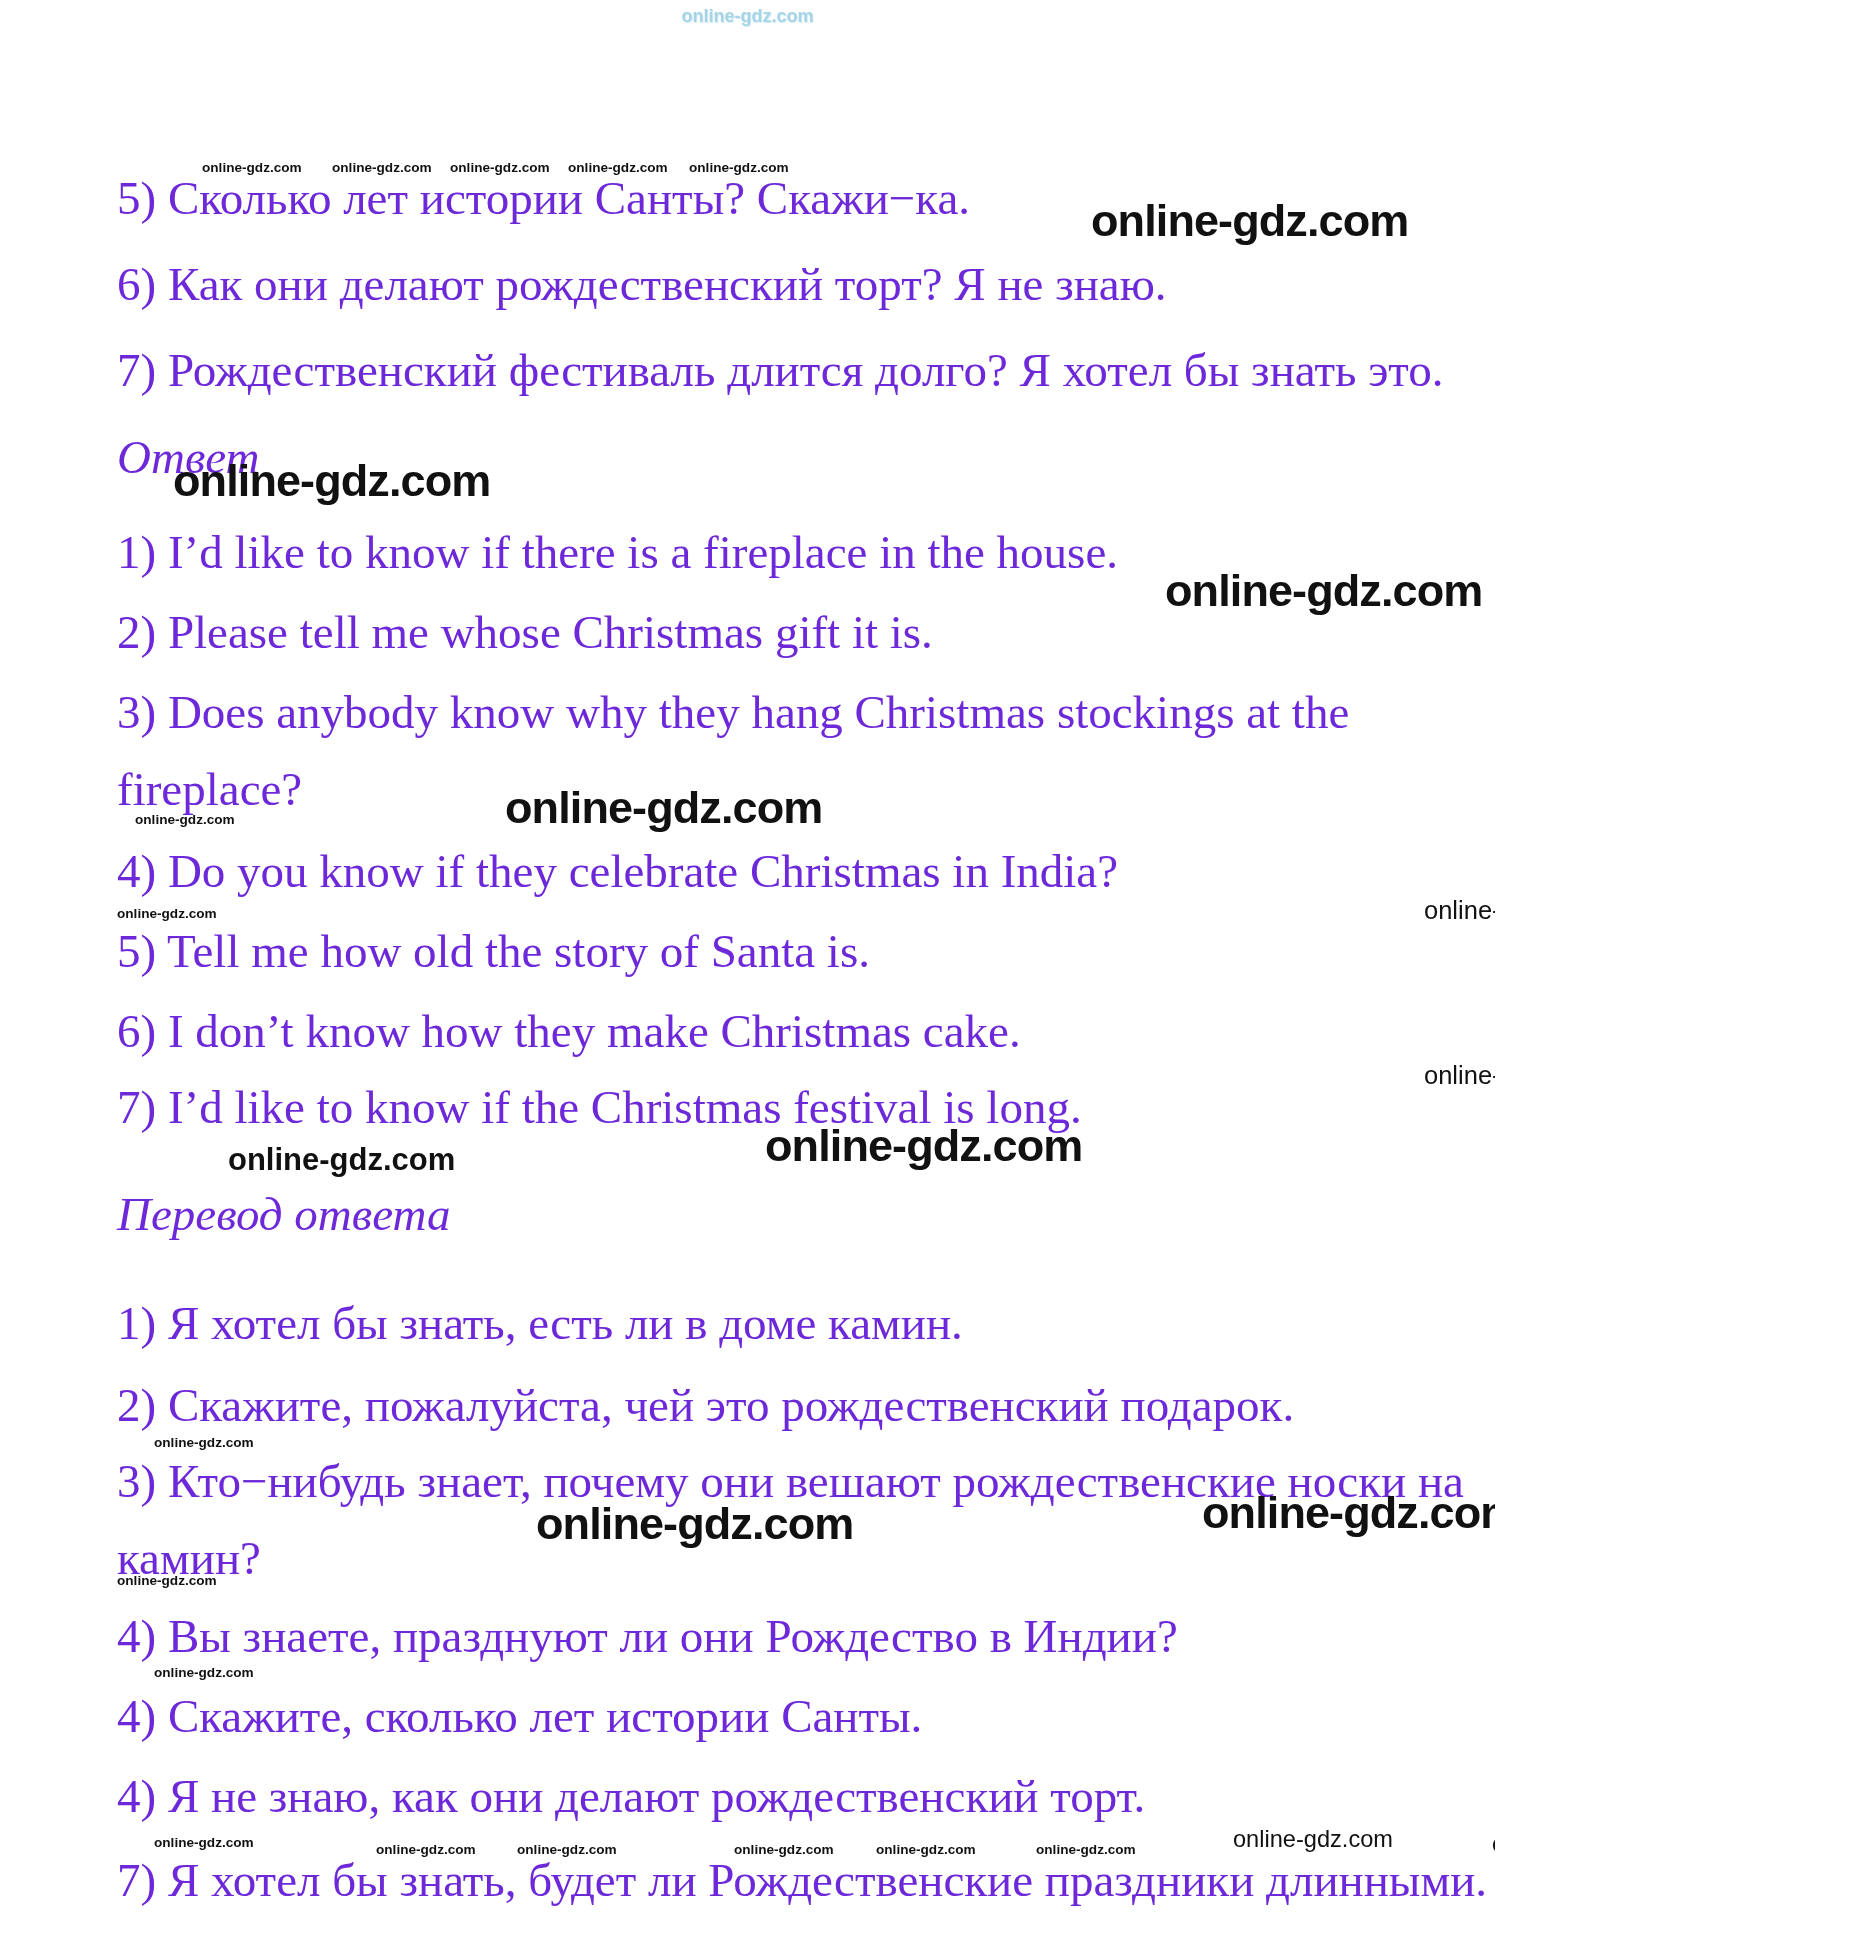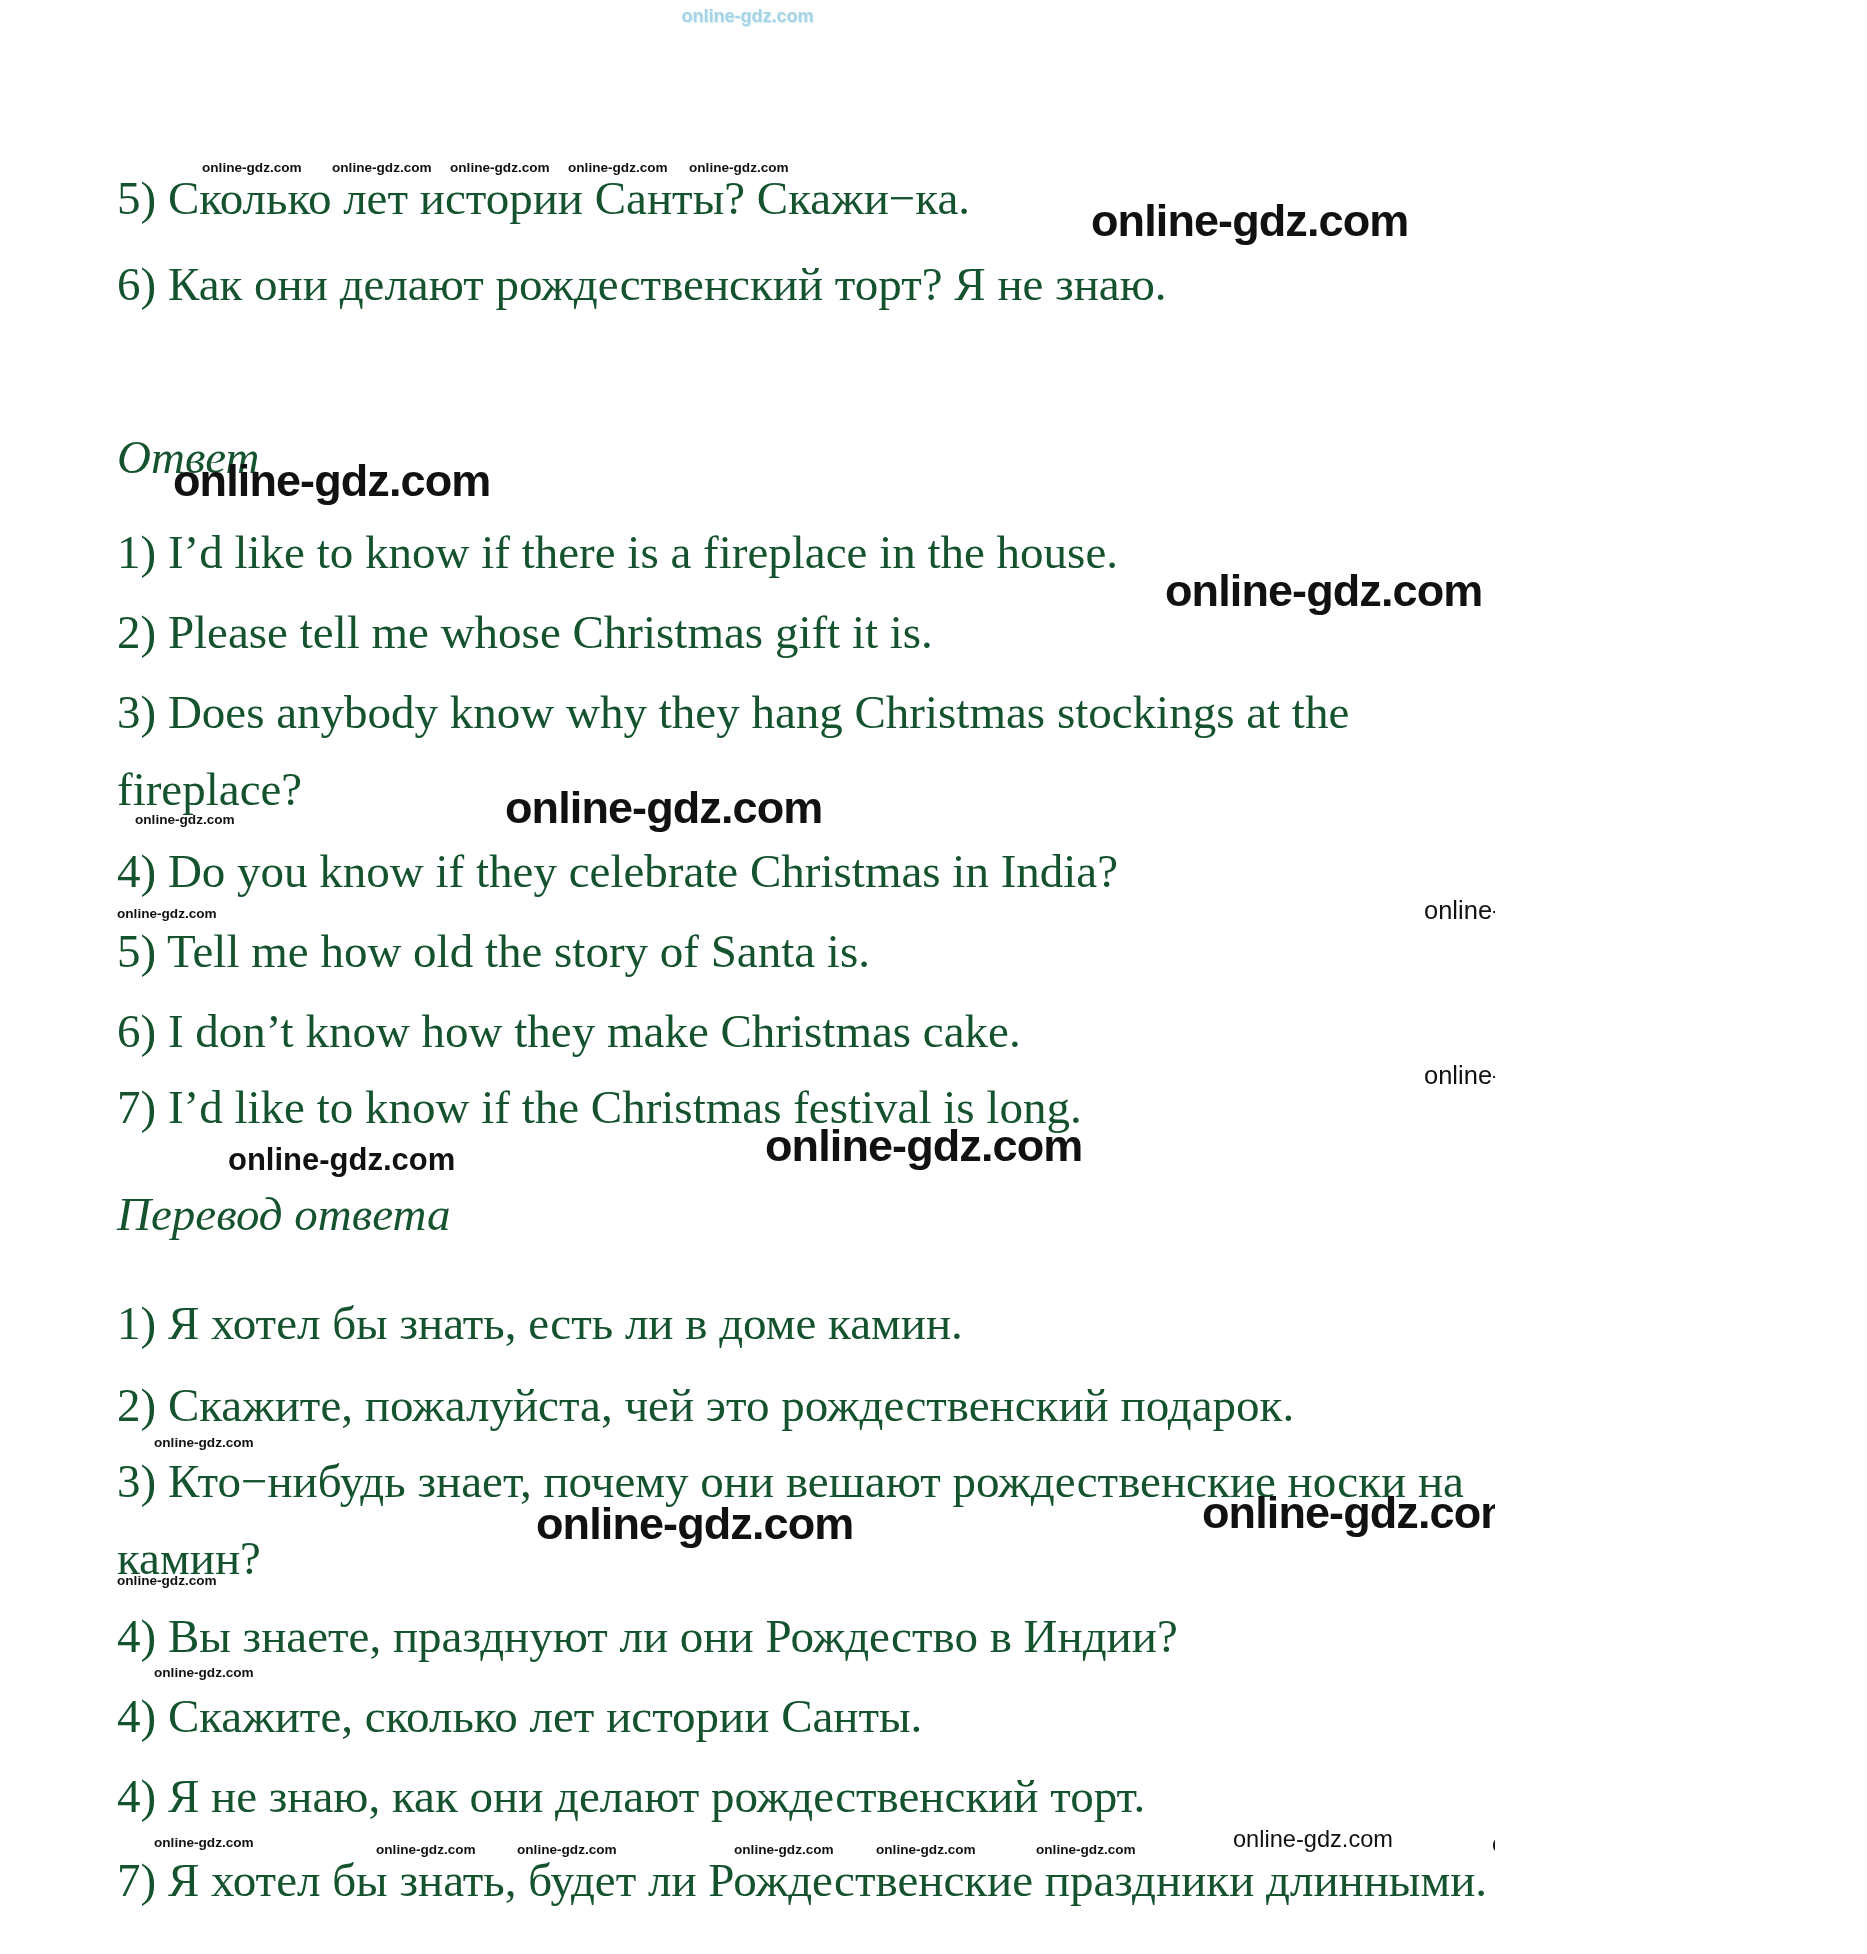--- a/index.html
+++ b/index.html
@@ -15,21 +15,21 @@
     color: #000000;
     font-family: "Liberation Serif", serif;
     overflow: hidden;
   }
   .line {
     position: absolute;
     left: 117px;
     font-size: 47px;
     line-height: 1.1;
     white-space: nowrap;
-    color: #14532d;
+    color: #6d28d9;
   }
   .heading {
     font-style: italic;
   }
   .wm {
     position: absolute;
     font-family: "Liberation Sans", sans-serif;
     white-space: nowrap;
     color: #111111;
   }
@@ -70,20 +70,21 @@
 
   <div class="wm wm-tiny" style="left:202px; top:160px">online-gdz.com</div>
   <div class="wm wm-tiny" style="left:332px; top:160px">online-gdz.com</div>
   <div class="wm wm-tiny" style="left:450px; top:160px">online-gdz.com</div>
   <div class="wm wm-tiny" style="left:568px; top:160px">online-gdz.com</div>
   <div class="wm wm-tiny" style="left:689px; top:160px">online-gdz.com</div>
 
   <div class="line" style="top:173px">5) Сколько лет истории Санты? Скажи−ка.</div>
   <div class="wm wm-big" style="left:1091px; top:195px">online-gdz.com</div>
   <div class="line" style="top:259px">6) Как они делают рождественский торт? Я не знаю.</div>
+  <div class="line" style="top:345px">7) Рождественский фестиваль длится долго? Я хотел бы знать это.</div>
 
   <div class="line heading" style="top:432px">Ответ</div>
   <div class="wm wm-big" style="left:173px; top:455px">online-gdz.com</div>
 
   <div class="line" style="top:527px">1) I’d like to know if there is a fireplace in the house.</div>
   <div class="wm wm-big" style="left:1165px; top:565px">online-gdz.com</div>
   <div class="line" style="top:607px">2) Please tell me whose Christmas gift it is.</div>
   <div class="line" style="top:687px">3) Does anybody know why they hang Christmas stockings at the</div>
   <div class="line" style="top:764px">fireplace?</div>
   <div class="wm wm-big" style="left:505px; top:782px">online-gdz.com</div>

